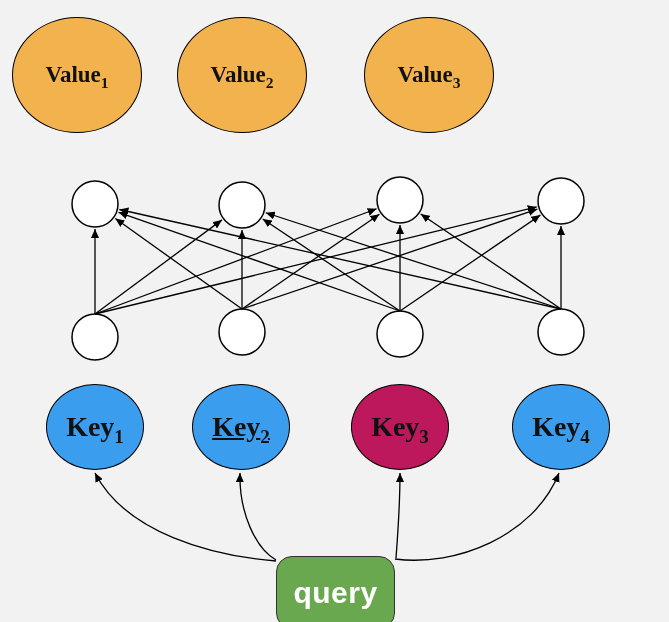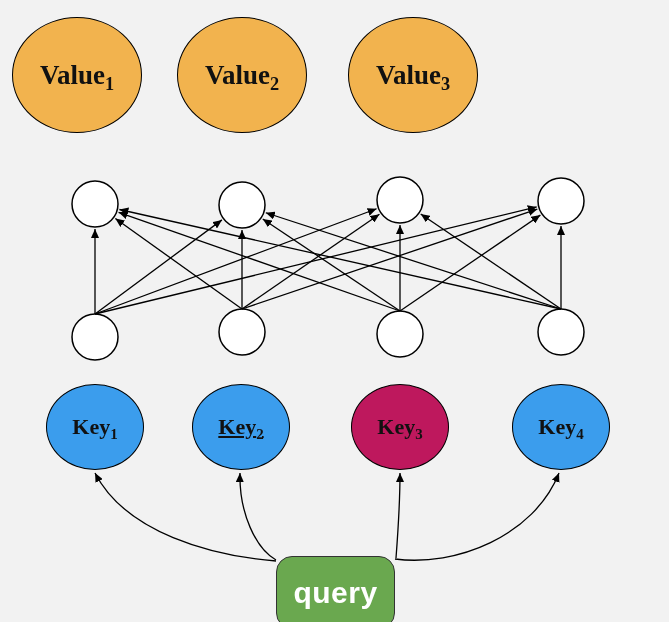--- a/index.html
+++ b/index.html
@@ -13,22 +13,22 @@
   .edges{position:absolute;left:0;top:0;z-index:1;}
   .node{
     position:absolute;z-index:2;
     display:flex;align-items:center;justify-content:center;
     box-sizing:border-box;
     border:1.6px solid #000;
     border-radius:50%;
     color:#111;
     font-weight:bold;
   }
-  .value-node{font-size:27px;}
-  .key-node{font-size:22px;}
+  .value-node{font-size:23px;}
+  .key-node{font-size:28px;}
   .node sub{font-size:0.68em;line-height:0;}
   .query-node{
     border-radius:16px;
     border:1.6px solid #333;
     font-family:"Liberation Sans", sans-serif;
     font-size:30px;
     letter-spacing:0.5px;
   }
 </style>
 </head>
@@ -71,21 +71,21 @@
       <path d="M 396 558 C 398 532, 400 503, 400 473" fill="none" stroke="#000000" stroke-width="1.3" marker-end="url(#ah)"></path>
       <path d="M 395 559 C 456 567, 534 536, 559 473" fill="none" stroke="#000000" stroke-width="1.3" marker-end="url(#ah)"></path>
     </svg>
 
   <div class="node value-node" style="left: 12px; top: 17px; width: 130px; height: 116px; background: rgb(242, 179, 78);">
     <span><span>Value</span><sub>1</sub></span>
   </div>
   <div class="node value-node" style="left: 177px; top: 17px; width: 130px; height: 116px; background: rgb(242, 179, 78); justify-content: center;">
     <span><span>Value</span><sub>2</sub></span>
   </div>
-  <div class="node value-node" style="left: 348px; top: 17px; width: 130px; height: 116px; background: rgb(242, 179, 78);">
+  <div class="node value-node" style="left: 364px; top: 17px; width: 130px; height: 116px; background: rgb(242, 179, 78);">
     <span><span>Value</span><sub>3</sub></span>
   </div>
 
   <div class="node key-node" style="left: 46px; top: 384px; width: 98px; height: 86px; background: rgb(59, 157, 237);">
     <span><span>Key</span><sub>1</sub></span>
   </div>
   <div class="node key-node" style="left: 192px; top: 384px; width: 98px; height: 86px; background: rgb(59, 157, 237); text-decoration: underline;">
     <span><span>Key</span><sub>2</sub></span>
   </div>
   <div class="node key-node" style="left: 351px; top: 384px; width: 98px; height: 86px; background: #be185d;">

